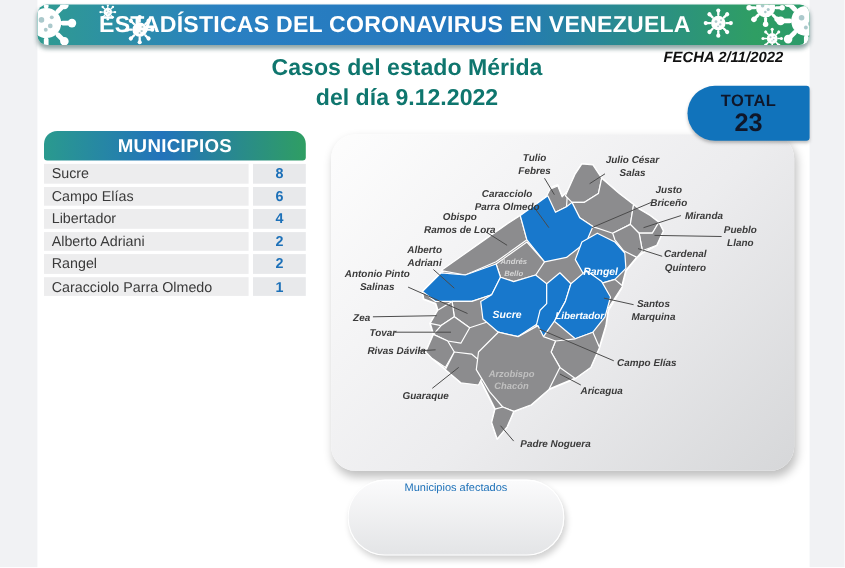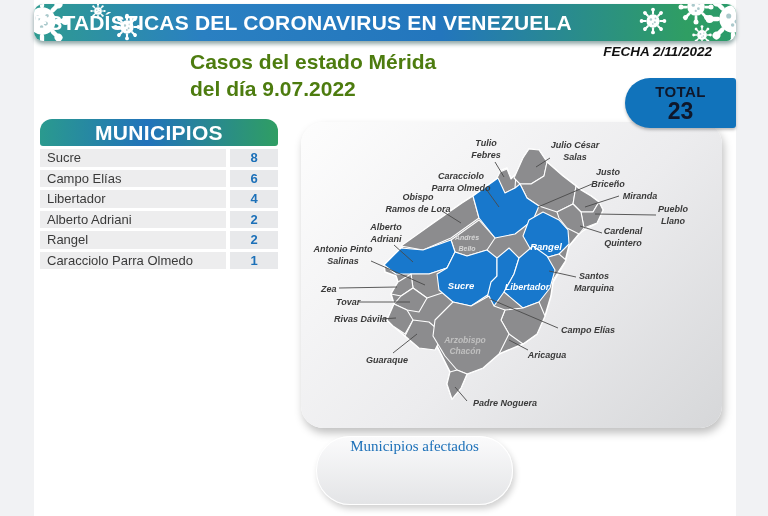--- a/index.html
+++ b/index.html
@@ -6,61 +6,61 @@
   .stage{position:relative;width:768px;height:516px;background:#ffffff;overflow:hidden;
          font-family:"Liberation Sans",sans-serif;}
   .edge-band{position:absolute;top:0;bottom:0;background:#f1f2f4;}
   .edge-band.left{left:0;width:34px;}
   .edge-band.right{left:736px;right:0;}
 
   
   .banner{position:absolute;left:34px;top:4px;width:702px;height:37px;border-radius:9px;
           background:linear-gradient(90deg,#2f9b90 0%,#2a80c2 24%,#2376bd 58%,#2f9e63 93%,#2a9a6b 100%);
           overflow:hidden;box-shadow:0 3px 4px rgba(10,60,60,.45);}
-  .banner-title{position:absolute;left:0;right:52px;top:0;height:37px;line-height:38px;
+  .banner-title{position:absolute;left:0;right:52px;top:0;height:37px;line-height:38px;text-align:center;
           color:#ffffff;font-size:21px;font-weight:bold;letter-spacing:.2px;white-space:nowrap;}
   .banner svg.viruses{position:absolute;inset:0;width:702px;height:37px;}
 
   .date-label{position:absolute;top:44px;right:56px;font-size:13.5px;font-weight:bold;
           font-style:italic;color:#111;}
 
-  .page-title{position:absolute;left:190px;top:48px;width:360px;text-align:left;
-          color:#4d7c0f;font-size:21px;font-weight:bold;line-height:27px;}
+  .page-title{position:absolute;left:190px;top:48px;width:360px;text-align:center;
+          color:#0f766e;font-size:21px;font-weight:bold;line-height:27px;}
 
   .total-badge{position:absolute;left:625px;top:78px;width:111px;height:50px;background:#1173bb;
           border-radius:25px 3px 3px 25px;color:#0f172a;text-align:center;z-index:5;
           box-shadow:0 2px 3px rgba(0,0,0,.25);}
   .total-badge .t-label{font-size:15px;font-weight:bold;margin-top:5px;letter-spacing:.4px;}
   .total-badge .t-value{font-size:23px;font-weight:bold;line-height:23px;}
 
   
   .muni-table{position:absolute;left:40px;top:119px;width:238px;}
   .muni-head{height:27px;border-radius:12px 12px 3px 3px;text-align:center;line-height:27px;
-          color:#fff;font-size:21px;font-weight:bold;letter-spacing:.3px;
+          color:#fff;font-size:17px;font-weight:bold;letter-spacing:.3px;
           background:linear-gradient(90deg,#2a9a8e 0%,#2273bb 45%,#2f9e63 100%);}
   .muni-row{display:flex;margin-top:3px;height:17.5px;}
   .muni-name{flex:1;background:#ededee;font-size:13px;color:#3a3a3a;padding-left:7px;
           line-height:17.5px;white-space:nowrap;}
   .muni-num{width:48px;margin-left:4px;background:#e8e9eb;color:#1c70b8;font-weight:bold;
           text-align:center;font-size:13px;line-height:17.5px;}
 
   
   .map-card{position:absolute;left:301px;top:122px;width:421px;height:306px;border-radius:22px;
           background:linear-gradient(135deg,#fdfdfd 0%,#ececee 55%,#d6d7d9 100%);
           box-shadow:2px 5px 9px rgba(0,0,0,.25);font-style:italic;}
   .map-card svg{position:absolute;inset:0;}
 
   
   .summary-pill{position:absolute;left:316px;top:436px;width:197px;height:69px;border-radius:34px;
           background:linear-gradient(180deg,#fbfbfc 0%,#e3e4e6 100%);
           box-shadow:2px 4px 6px rgba(0,0,0,.18), inset 0 0 0 1px #ffffff;
           text-align:center;color:#1c70b8;}
   .summary-pill .p-line1{margin-top:11px;font-size:13px;}
   .summary-pill .p-line1 b{font-size:19px;}
-  .summary-pill .p-line2{font-size:15px;margin-top:2px;font-family:Liberation Serif, serif;}
+  .summary-pill .p-line2{font-size:10px;margin-top:2px;}
 </style>
 </head>
 <body>
 
 <div class="stage">
   <div class="edge-band left"></div>
   <div class="edge-band right"></div>
 
   <header class="banner">
     <svg class="viruses" aria-hidden="true">
@@ -119,21 +119,21 @@
         <use href="#virus" transform="translate(699,15) scale(1.95)"></use>
       </g>
     </svg>
     <div class="banner-title">ESTADÍSTICAS DEL CORONAVIRUS EN VENEZUELA</div>
   </header>
 
   <div class="date-label">FECHA 2/11/2022</div>
 
   <div class="page-title">
     <div>Casos del estado Mérida</div>
-    <div>del día 9.07.2022</div>
+    <div>del día 9.12.2022</div>
   </div>
 
   <section class="muni-table">
     <div class="muni-head">MUNICIPIOS</div>
     <div id="muni-rows">
         <div class="muni-row">
           <div class="muni-name">Sucre</div>
           <div class="muni-num">8</div>
         </div>
         <div class="muni-row">

